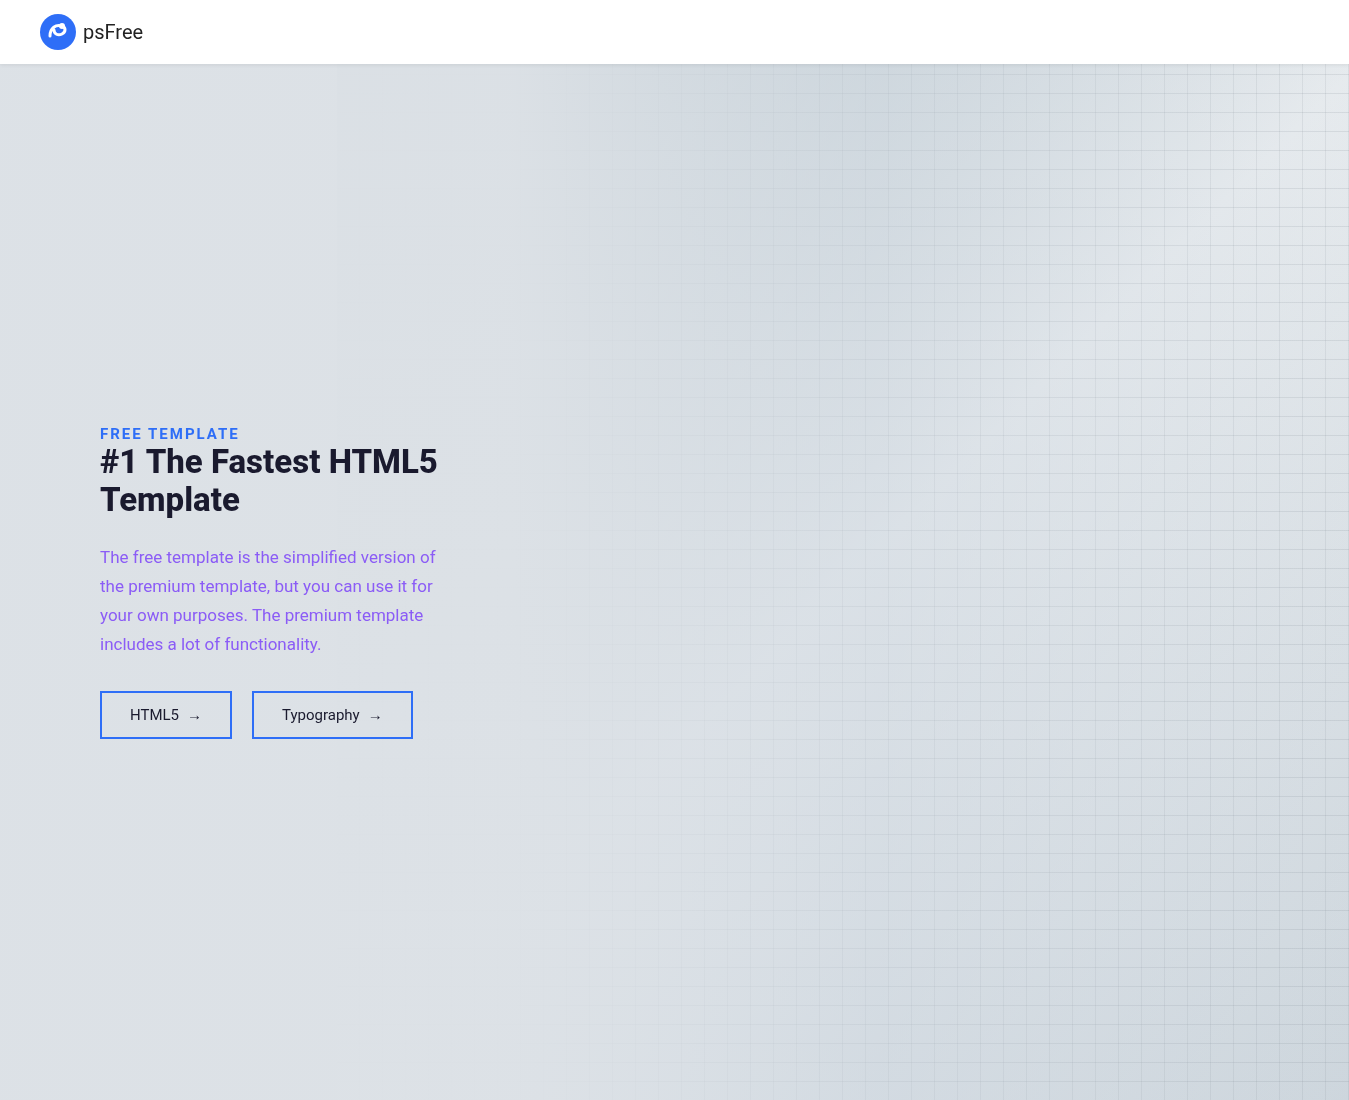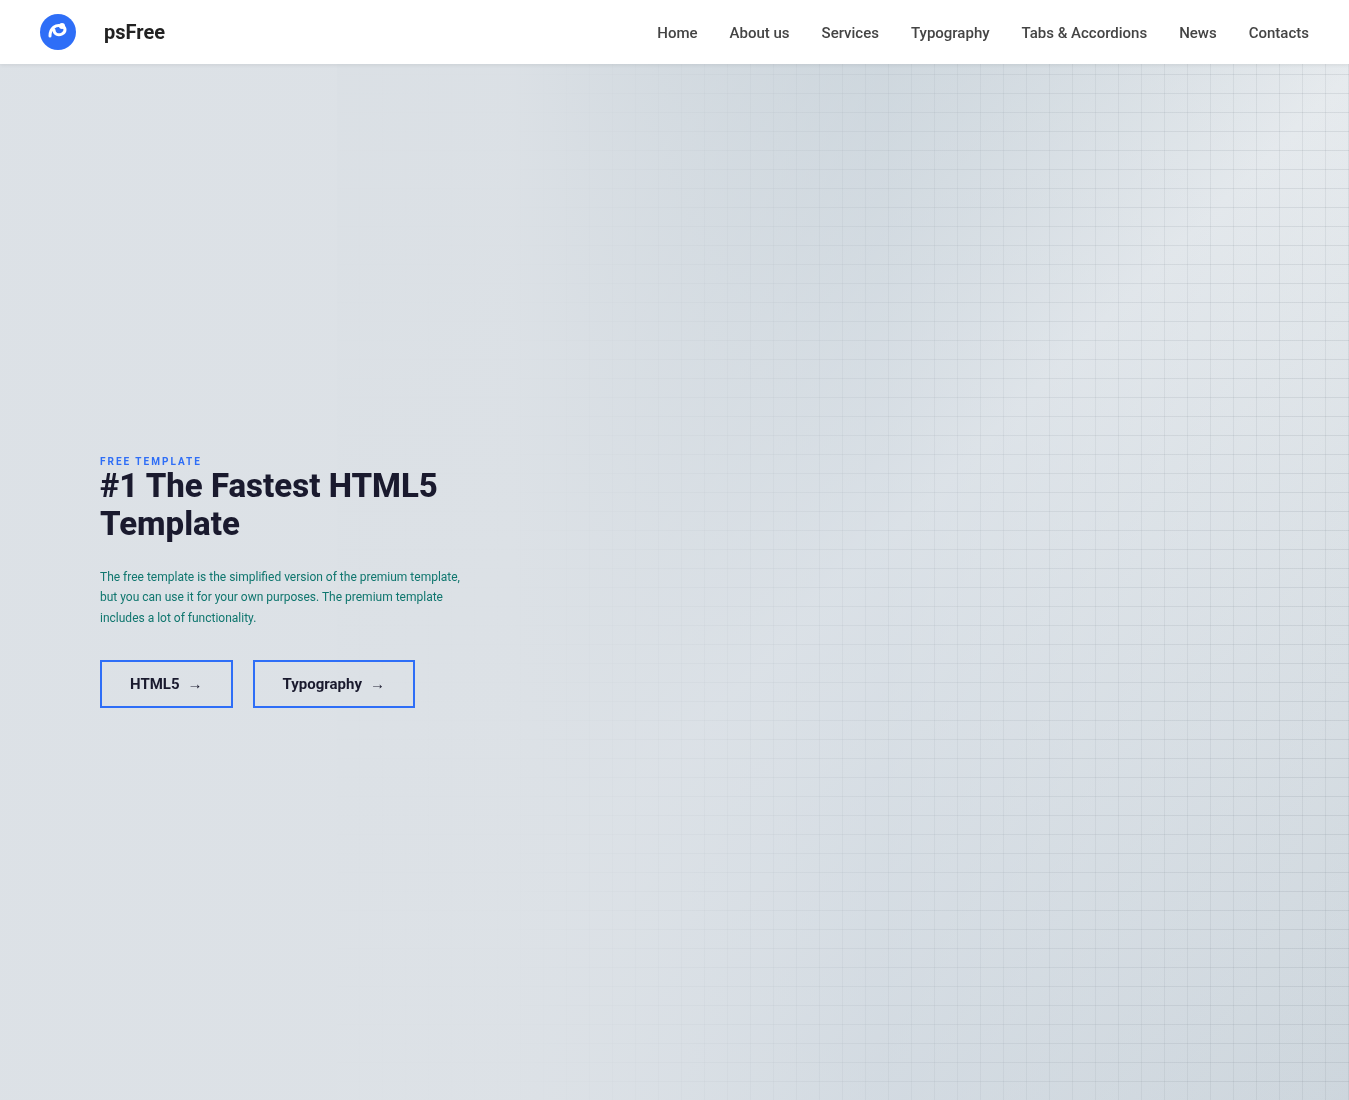--- a/index.html
+++ b/index.html
@@ -26,25 +26,25 @@
       align-items: center;
       justify-content: space-between;
       padding: 0 40px;
       height: 64px;
       box-shadow: 0 1px 4px rgba(0,0,0,0.08);
     }
 
     .navbar-brand {
       display: flex;
       align-items: center;
-      gap: 28px;
+      gap: 7px;
       text-decoration: none;
       color: #222;
       font-size: 20px;
-      font-weight: 700;
+      font-weight: 400;
     }
 
     .brand-icon {
       width: 36px;
       height: 36px;
     }
 
     .navbar-nav {
       display: flex;
       align-items: center;
@@ -114,52 +114,52 @@
     }
 
     .hero-content {
       position: relative;
       z-index: 2;
       padding: 0 100px;
       max-width: 560px;
     }
 
     .hero-subtitle {
-      font-size: 10px;
+      font-size: 15px;
       font-weight: 700;
       letter-spacing: 2px;
       color: #2e6ef7;
       text-transform: uppercase;
     }
 
     .hero-title {
       font-size: 33px;
       font-weight: 800;
       color: #1a1a2e;
       line-height: 1.15;
       margin-bottom: 24px;
     }
 
     .hero-description {
-      font-size: 12px;
+      font-size: 17px;
       line-height: 1.7;
-      color: #0f766e;
+      color: #8b5cf6;
       margin-bottom: 32px;
       max-width: 420px;
     }
 
     .hero-buttons {
       display: flex;
       gap: 20px;
     }
 
     .btn-hero {
       padding: 13px 28px;
       font-size: 15px;
-      font-weight: 700;
+      font-weight: 400;
       border: 2px solid #2e6ef7;
       background: transparent;
       color: #1a1a2e;
       cursor: pointer;
       display: flex;
       align-items: flex-start;
       gap: 8px;
       transition: all 0.2s;
       text-decoration: none;
     }
@@ -176,43 +176,20 @@
 <nav class="navbar">
   <a class="navbar-brand" href="#">
     <svg class="brand-icon" viewBox="0 0 36 36" xmlns="http://www.w3.org/2000/svg">
       <circle cx="18" cy="18" r="18" fill="#2e6ef7"></circle>
       <path d="M10 22 C10 14 16 10 22 12 C26 13.5 26 18 22 20 C18 22 14 20 14 16" stroke="#fff" stroke-width="3" fill="none" stroke-linecap="round"></path>
       <circle cx="22" cy="12" r="3" fill="#fff"></circle>
     </svg>
     <span>psFree</span>
   </a>
 
-  <ul class="navbar-nav">
-    <li>
-      <a href="#">Home</a>
-    </li>
-    <li>
-      <a href="#">About us</a>
-    </li>
-    <li>
-      <a href="#">Services</a>
-    </li>
-    <li>
-      <a href="#">Typography</a>
-    </li>
-    <li>
-      <a href="#">Tabs &amp; Accordions</a>
-    </li>
-    <li>
-      <a href="#">News</a>
-    </li>
-    <li>
-      <a href="#">Contacts</a>
-    </li>
-  </ul>
 </nav>
 
 <section class="hero">
   <div class="hero-image-area">
     <div class="hero-keyboard-sim"></div>
   </div>
   <div class="hero-bg"></div>
   <div class="hero-content">
     <p class="hero-subtitle">FREE TEMPLATE</p>
     <h1 class="hero-title">#1 The Fastest HTML5 Template</h1>

